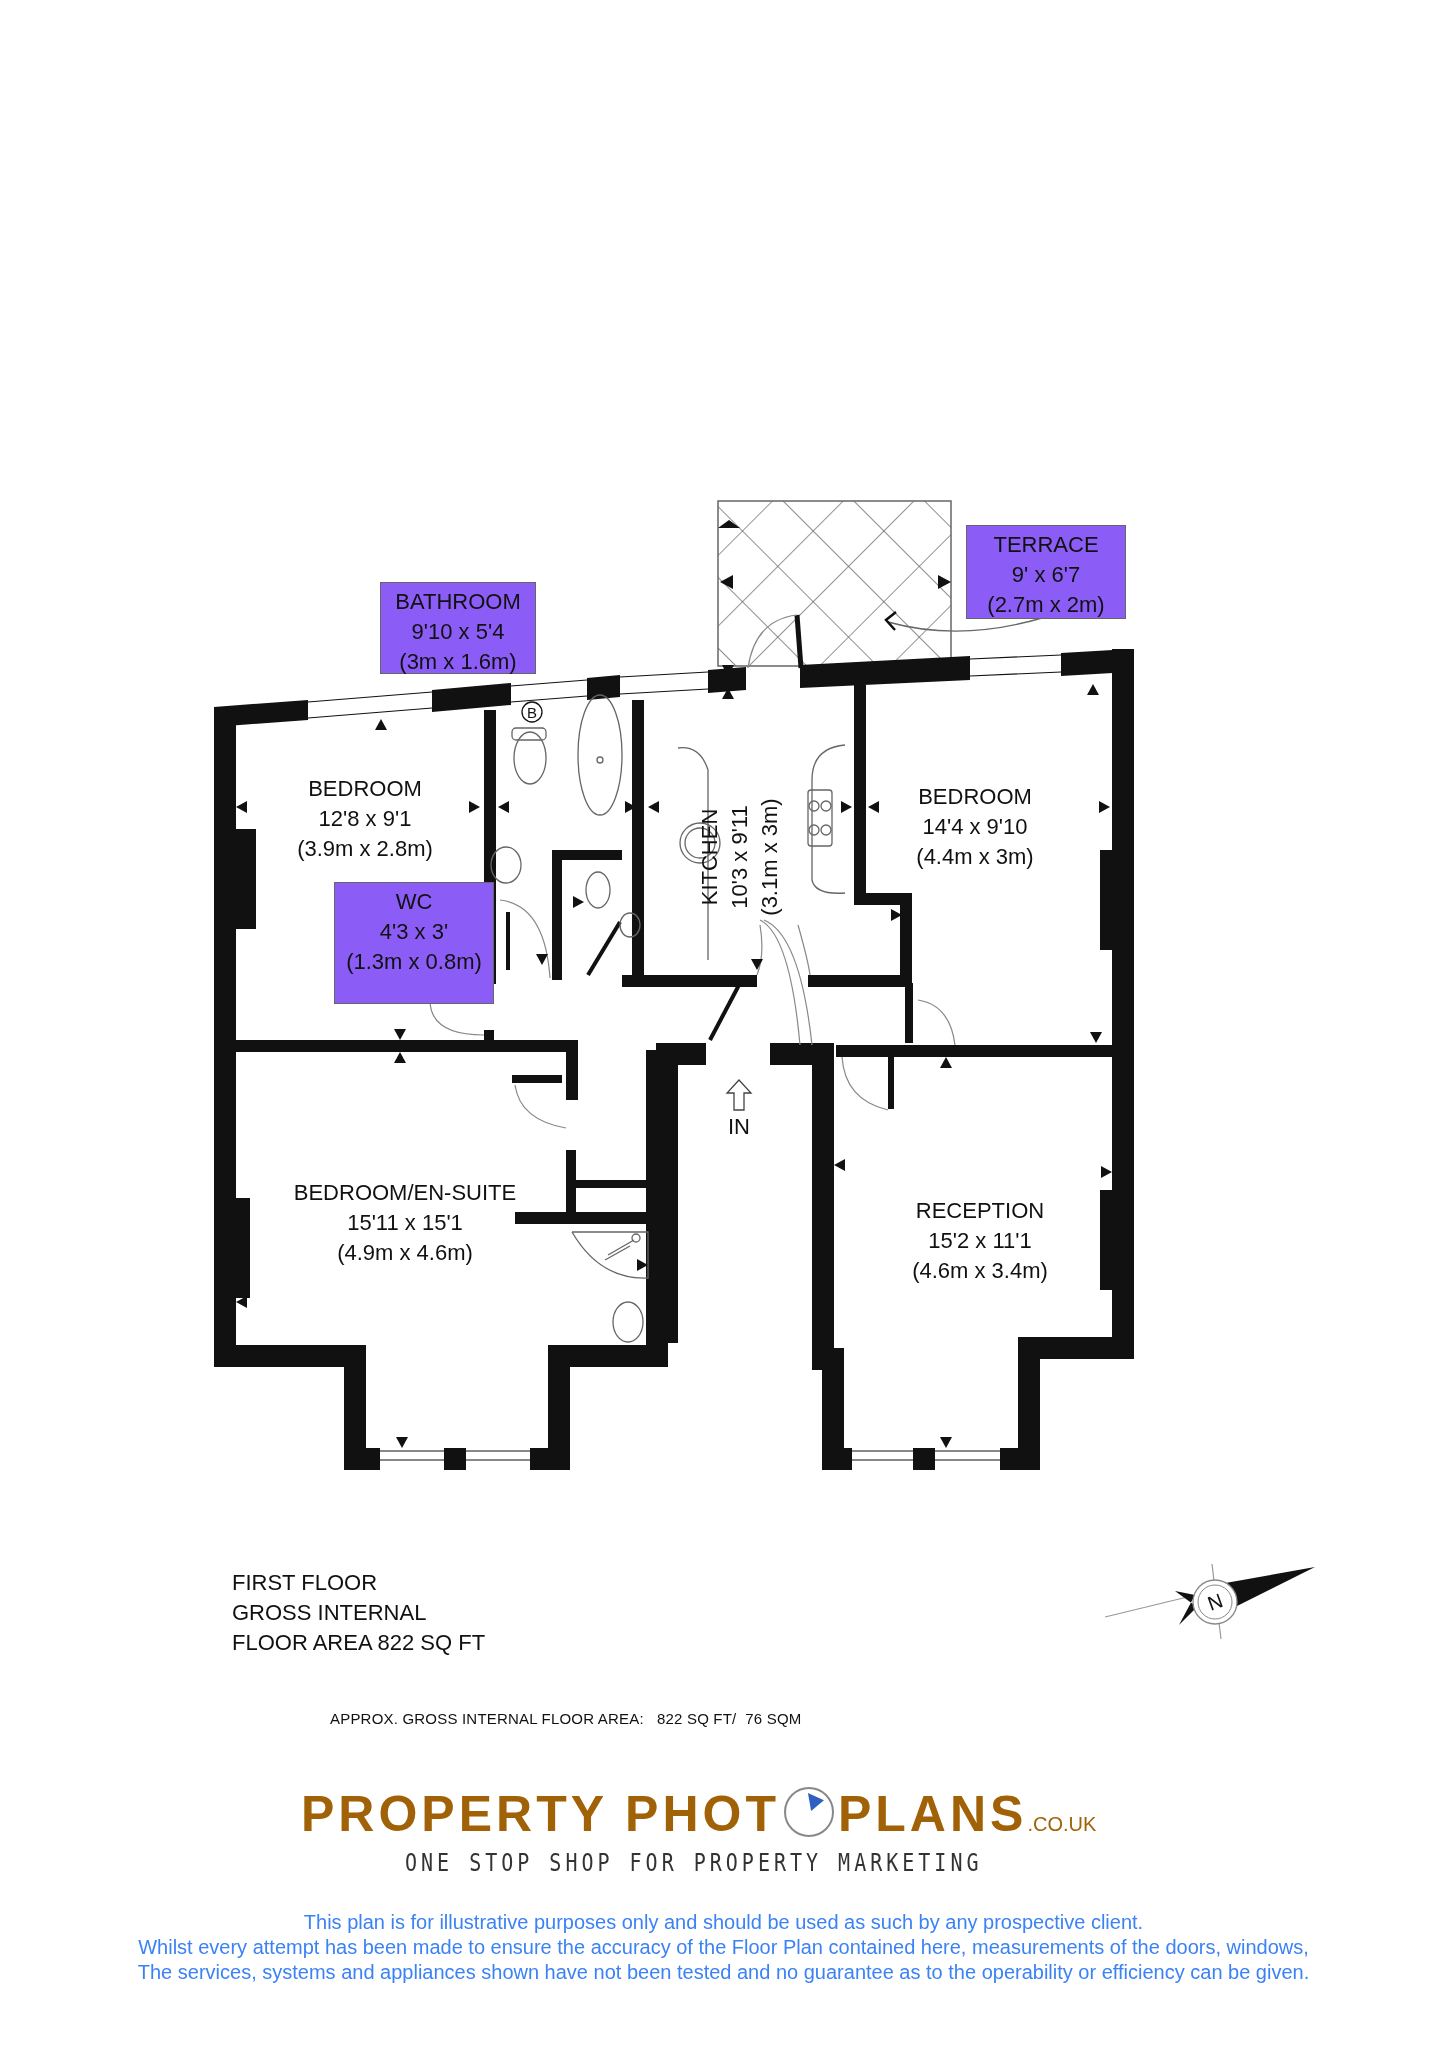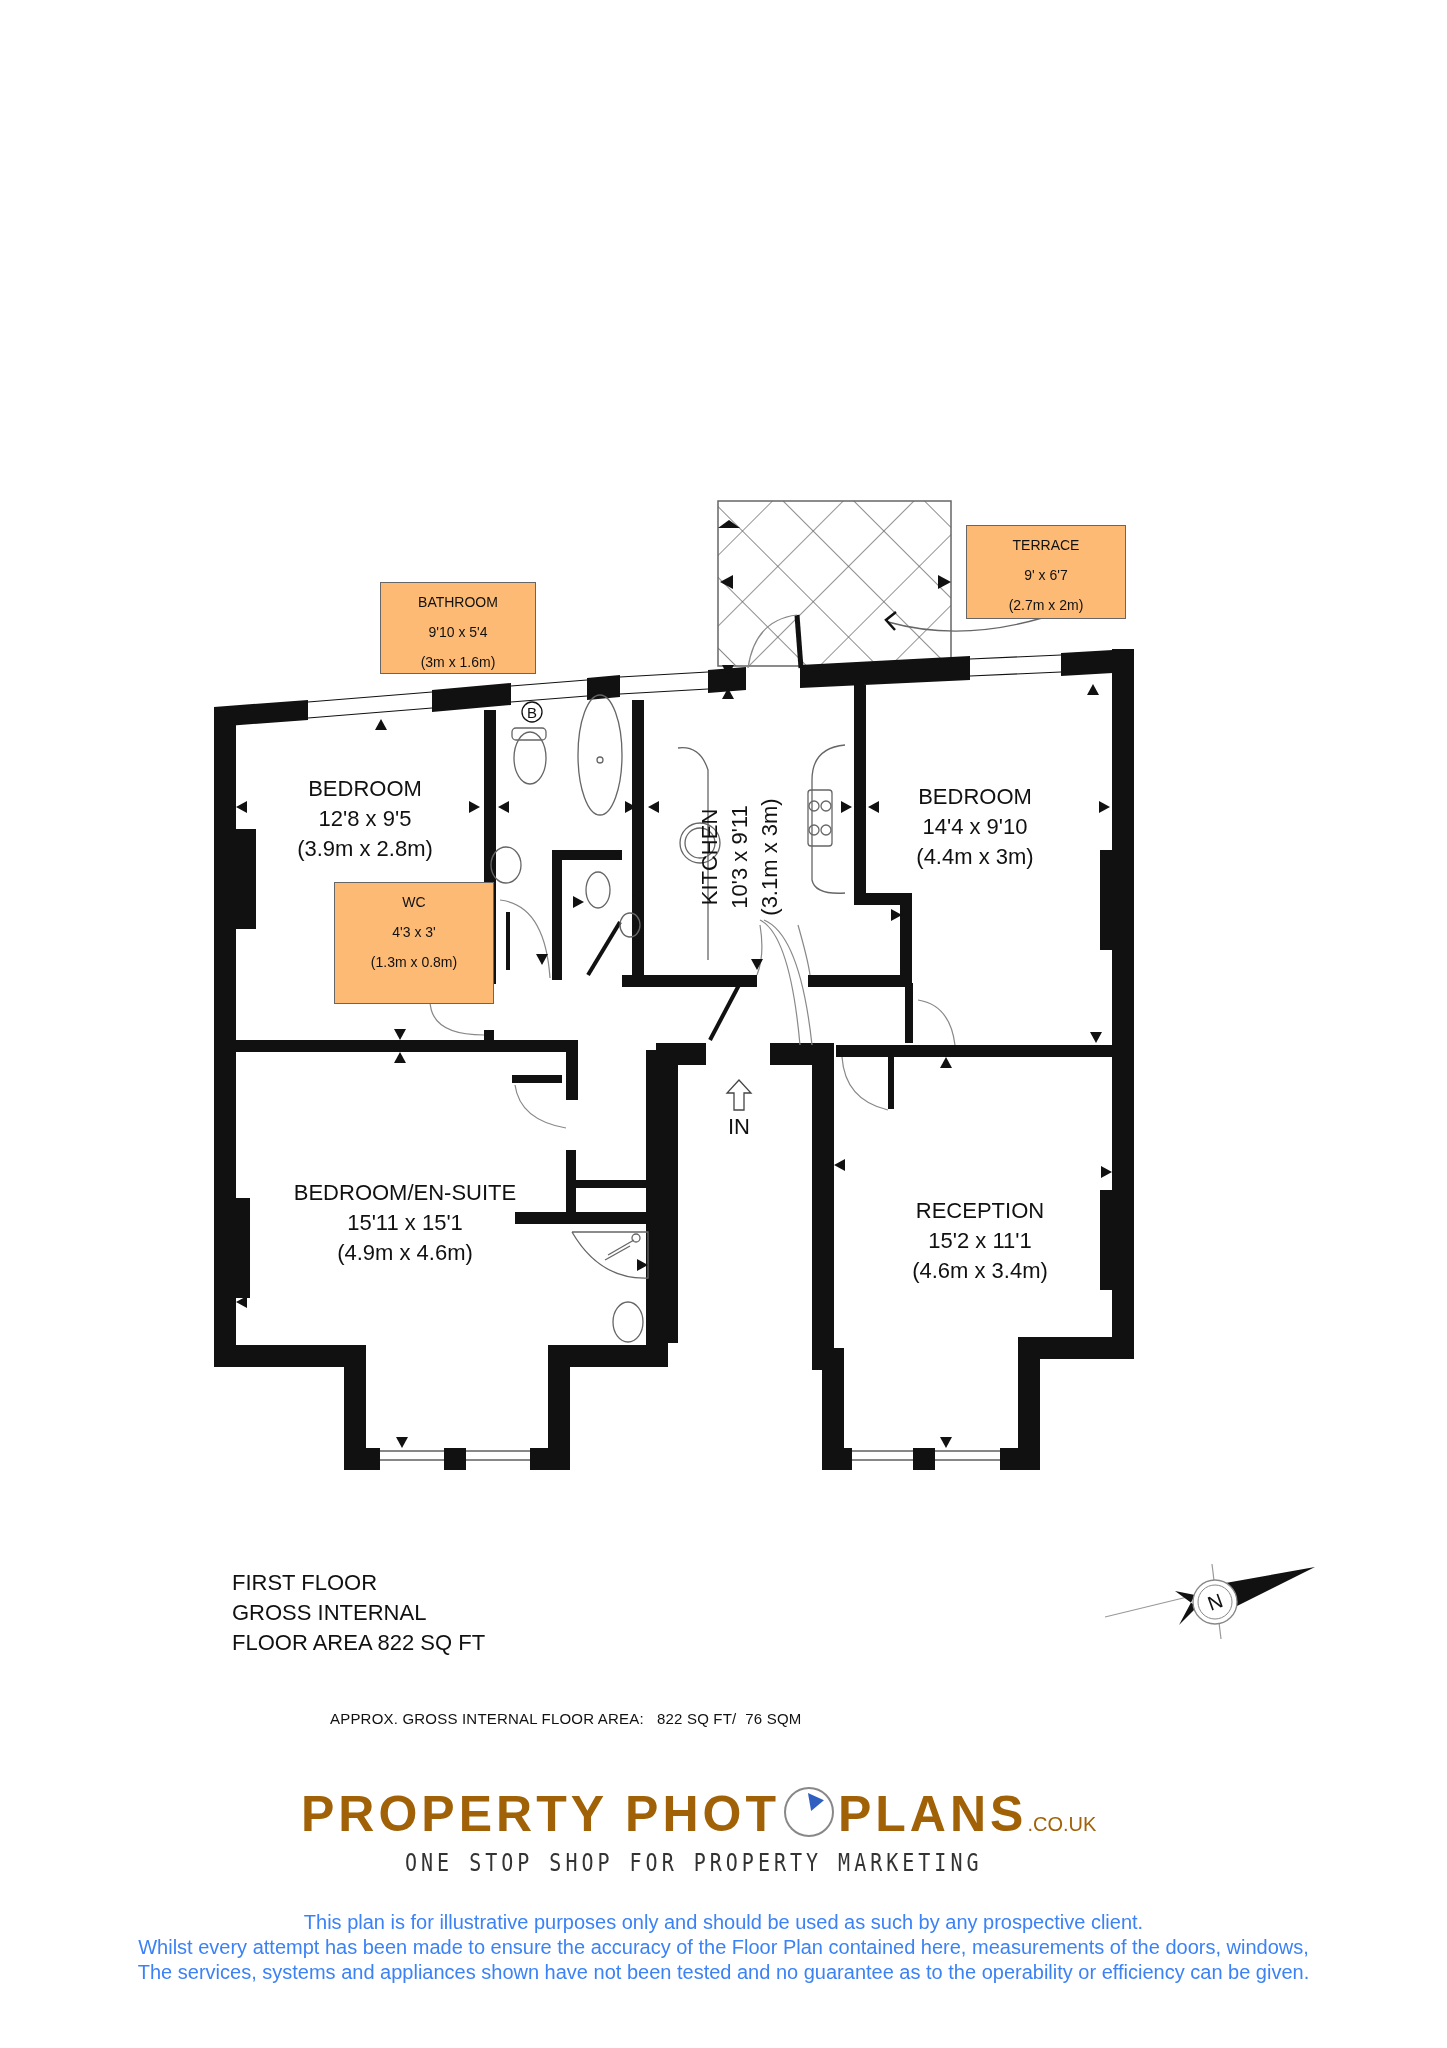--- a/index.html
+++ b/index.html
@@ -1,19 +1,19 @@
 <!DOCTYPE html>
 <html><head>
 <meta charset="utf-8">
 <style>
   html, body { margin: 0; padding: 0; background: #ffffff; }
   body { width: 1447px; height: 2048px; position: relative; overflow: hidden; font-family: "Liberation Sans", sans-serif; color: #111; }
   #plan { position: absolute; left: 0; top: 0; width: 1447px; height: 2048px; }
   .room-label { position: absolute; text-align: center; font-size: 22px; line-height: 30px; color: #111; white-space: nowrap; }
-  .label-box { position: absolute; border: 1.5px solid #666; background: #fdba74; text-align: center; font-size: 14px; line-height: 30px; padding-top: 4px; box-sizing: border-box; }
+  .label-box { position: absolute; border: 1.5px solid #666; background: #8b5cf6; text-align: center; font-size: 22px; line-height: 30px; padding-top: 4px; box-sizing: border-box; }
   .floor-info { position: absolute; left: 232px; top: 1568px; font-size: 22px; line-height: 30px; }
   .approx { position: absolute; left: 330px; top: 1710px; font-size: 15px; letter-spacing: 0.2px; white-space: pre; }
   .brand { position: absolute; left: 301px; top: 1785px; font-size: 50px; font-weight: bold; letter-spacing: 4px; color: #a16207; white-space: nowrap; }
   .brand-couk { font-size: 20px; font-weight: normal; letter-spacing: 0; }
   .brand-o { display: inline-block; width: 46px; height: 46px; border: 2px solid #888; border-radius: 50%; vertical-align: -6px; position: relative; margin: 0 4px; }
   .brand-o::after { content: ""; position: absolute; left: 22px; top: 4px; width: 16px; height: 18px; background: #2f5fc0; clip-path: polygon(0 0, 100% 40%, 20% 100%); }
   .tagline { position: absolute; left: 405px; top: 1851px; font-family: "DejaVu Sans Mono", monospace; font-size: 20px; letter-spacing: 4px; transform: scaleY(1.2); color: #333; white-space: nowrap; }
   .disclaimer { position: absolute; left: 0; top: 1910px; width: 1447px; text-align: center; font-size: 20px; line-height: 25px; color: #3b82f6; }
   .disclaimer div { white-space: nowrap; }
 </style>
@@ -214,21 +214,21 @@
   <div>9'10 x 5'4</div>
   <div>(3m x 1.6m)</div>
 </div>
 <div class="label-box" style="left:966px; top:525px; width:160px; height:94px;">
   <div>TERRACE</div>
   <div>9' x 6'7</div>
   <div>(2.7m x 2m)</div>
 </div>
 <div class="room-label" style="left:290px; top:774px; width:150px;">
   <div>BEDROOM</div>
-  <div>12'8 x 9'5</div>
+  <div>12'8 x 9'1</div>
   <div>(3.9m x 2.8m)</div>
 </div>
 <div class="label-box" style="left:308px; top:882px; width:160px; height:122px;margin-left:26px;">
   <div>WC</div>
   <div>4'3 x 3'</div>
   <div>(1.3m x 0.8m)</div>
 </div>
 <div class="room-label" style="left:660px; top:812px; width:160px; transform: rotate(-90deg); transform-origin: 80px 45px;">
   <div>KITCHEN</div>
   <div>10'3 x 9'11</div>

